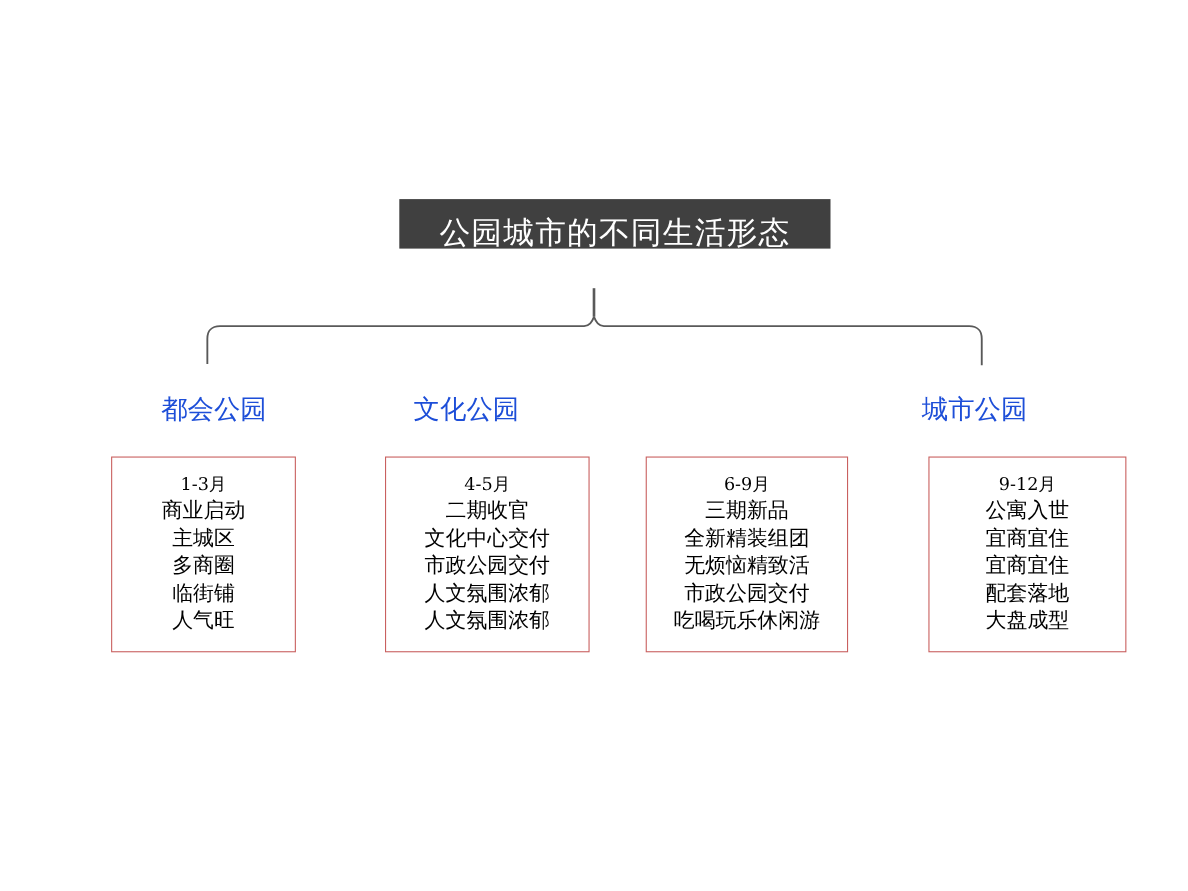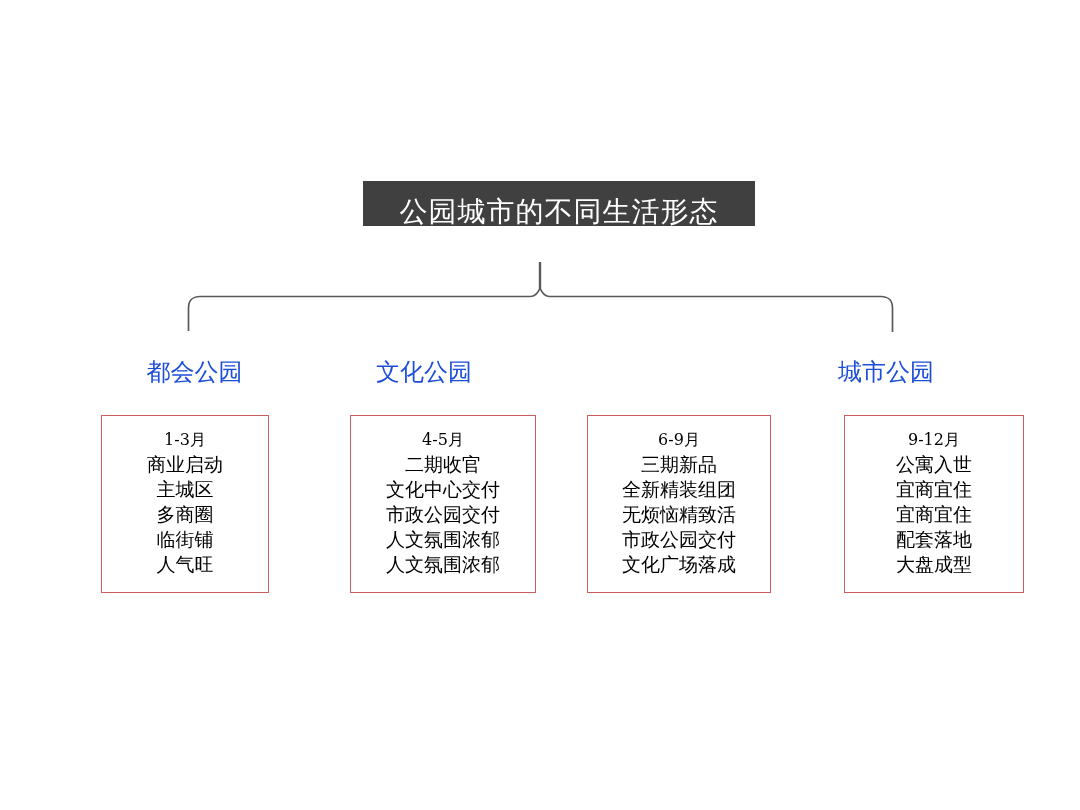--- a/index.html
+++ b/index.html
@@ -147,21 +147,21 @@
     </div>
   </div>
 
   <div class="content-box b3">
     <div class="box-period">6-9月</div>
     <div class="box-lines">
       <div class="box-line">三期新品</div>
       <div class="box-line">全新精装组团</div>
       <div class="box-line">无烦恼精致活</div>
       <div class="box-line">市政公园交付</div>
-      <div class="box-line">文化广场落成</div>
+      <div class="box-line">吃喝玩乐休闲游</div>
     </div>
   </div>
 
   <div class="content-box b4">
     <div class="box-period">9-12月</div>
     <div class="box-lines">
       <div class="box-line">公寓入世</div>
       <div class="box-line">宜商宜住</div>
       <div class="box-line">宜商宜住</div>
       <div class="box-line">配套落地</div>

